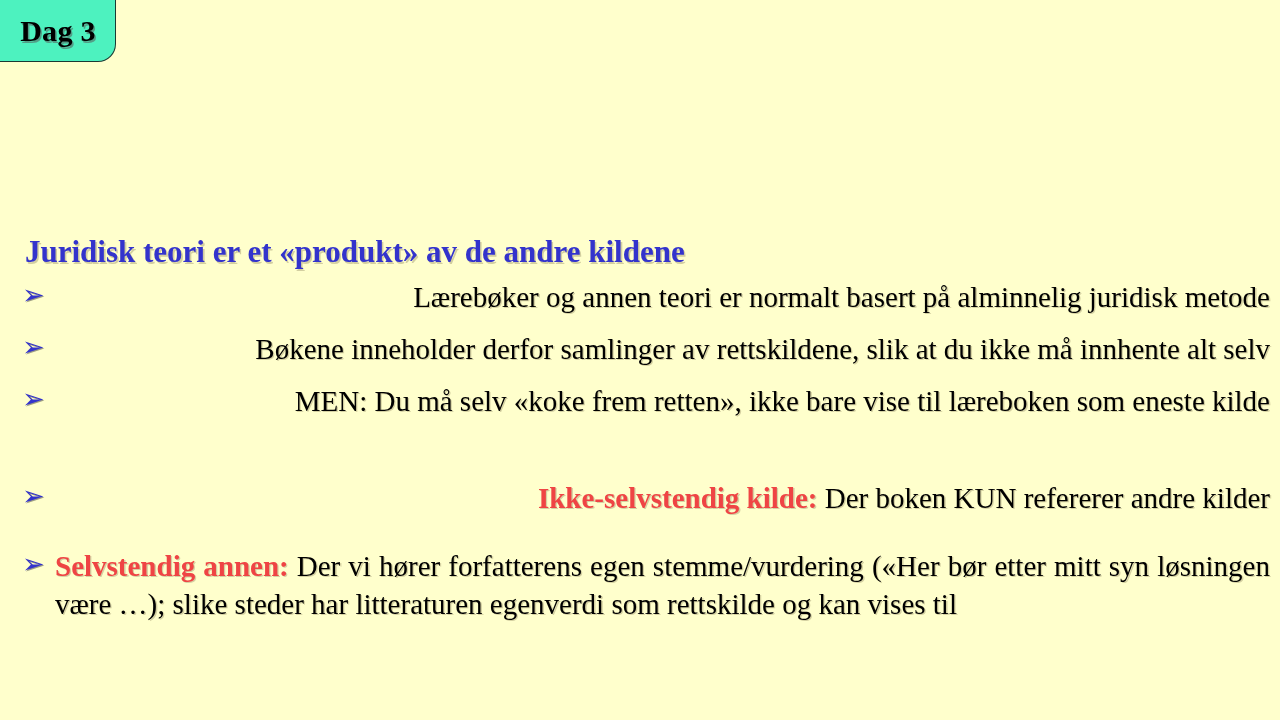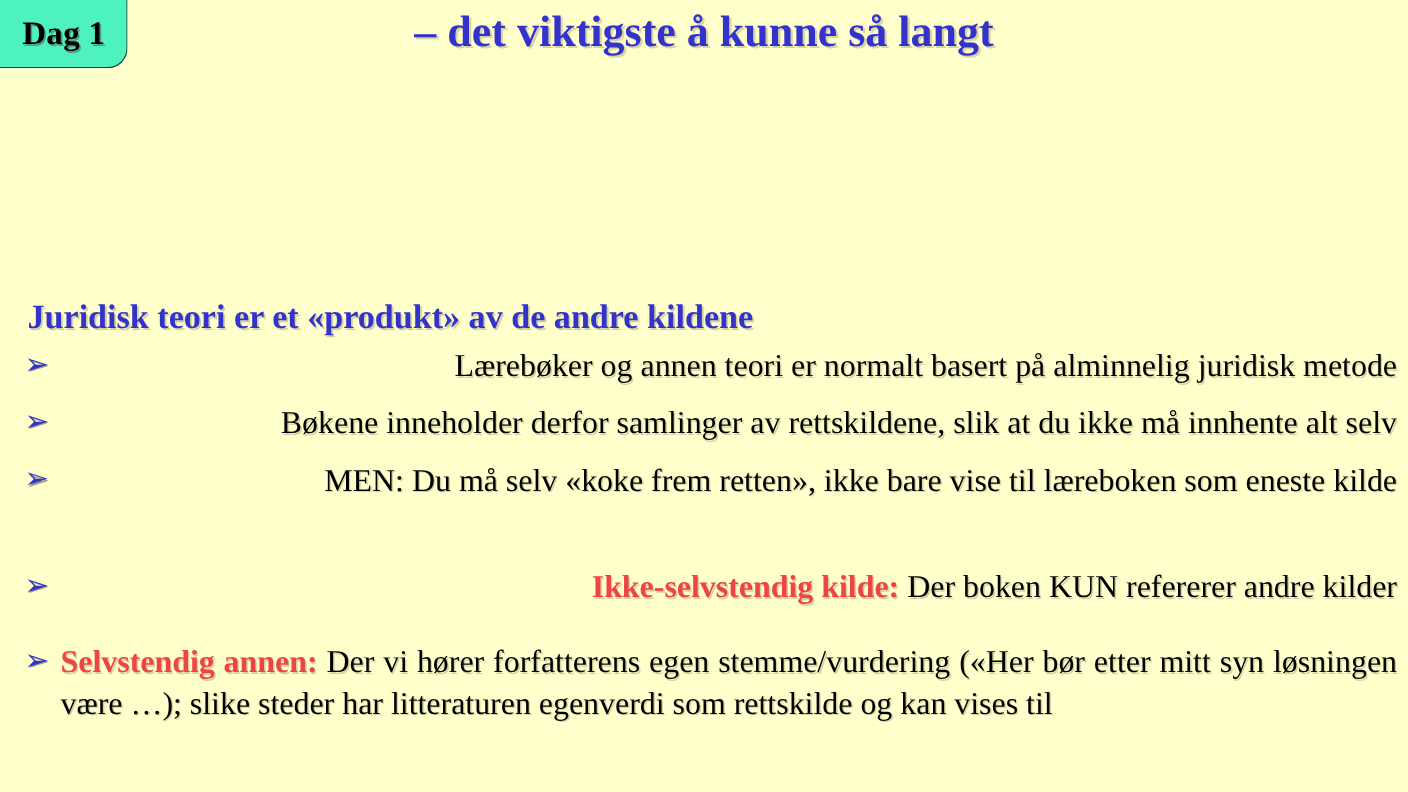--- a/index.html
+++ b/index.html
@@ -80,21 +80,20 @@
     margin: 0;
     padding: 2px 0 0 0;
   }
 
   
   .content {
     position: absolute;
     left: 22px;
     top: 233px;
     width: 1248px;
-    margin-top: 36px;
   }
 
   .section-heading {
     font-family: "Liberation Serif", "DejaVu Serif", serif;
     font-weight: bold;
     font-size: 31px;
     line-height: 1.25;
     color: #3333cc;
     text-shadow: 1.6px 1.6px 0 rgba(140,130,90,0.38);
     margin: 0 0 6px 3px;
@@ -146,25 +145,24 @@
   }
 
   .spacer-1 { height: 16px; }
 </style>
 </head>
 <body>
 
 <div class="slide">
 
   <div class="day-badge">
-    <span class="day-badge-label">Dag 1</span>
+    <span class="day-badge-label">Dag 3</span>
   </div>
 
   <div class="title-block">
-    <div class="title-sub">– det viktigste å kunne så langt</div>
   </div>
 
   <div class="content">
 
     <div>
       <div class="section-heading">Juridisk teori er et «produkt» av de andre kildene</div>
 
       <div class="bullet">
         <span class="bullet-marker">➢</span>
         <span class="bullet-text nowrap-line">Lærebøker og annen teori er normalt basert på alminnelig juridisk metode</span>

